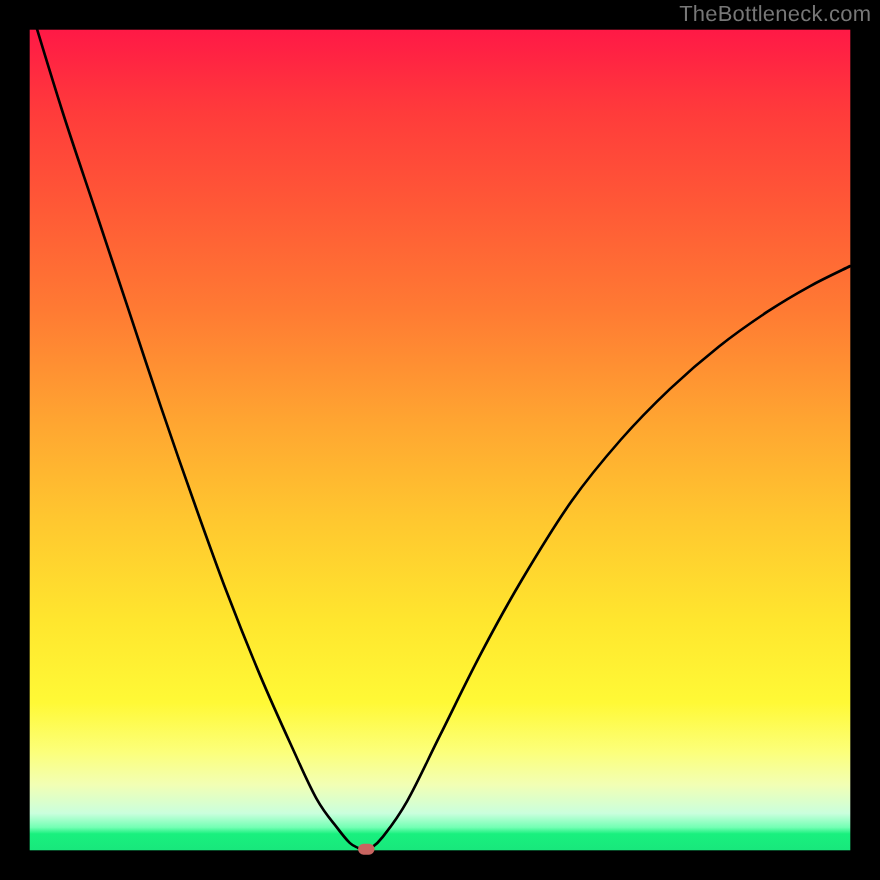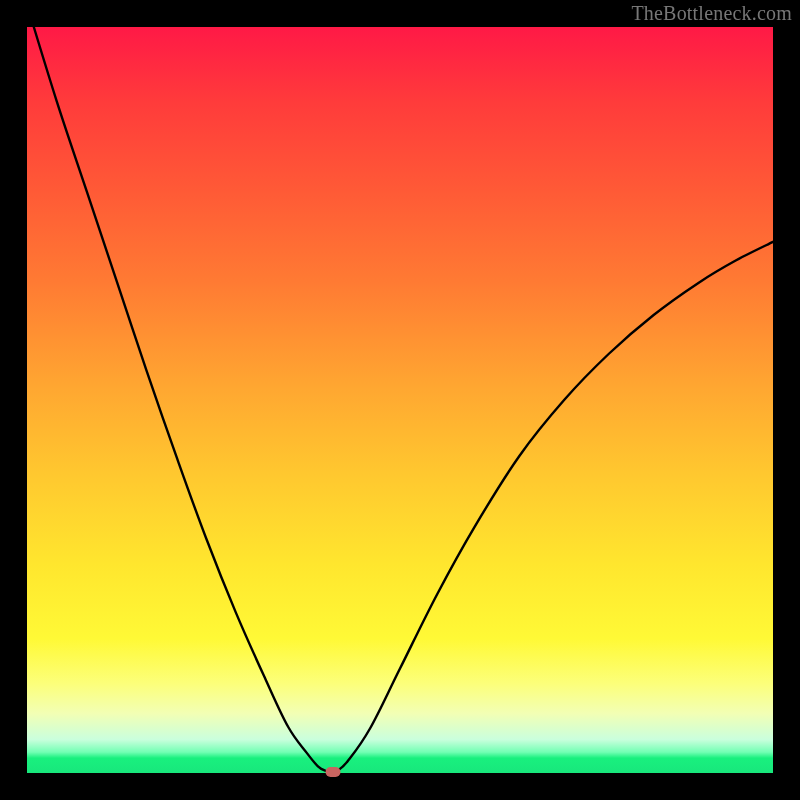--- a/index.html
+++ b/index.html
@@ -9,21 +9,20 @@
     height: 800px;
     overflow: hidden;
     background: #000;
     font-family: Arial, Helvetica, sans-serif;
   }
   .frame {
     position: relative;
     width: 800px;
     height: 584px;
     background: #000;
-    font-family: Liberation Serif, serif;
   }
   .watermark {
     position: absolute;
     top: 2px;
     right: 8px;
     color: #777;
     font-size: 20px;
     font-weight: 500;
     letter-spacing: 0.2px;
     z-index: 10;

